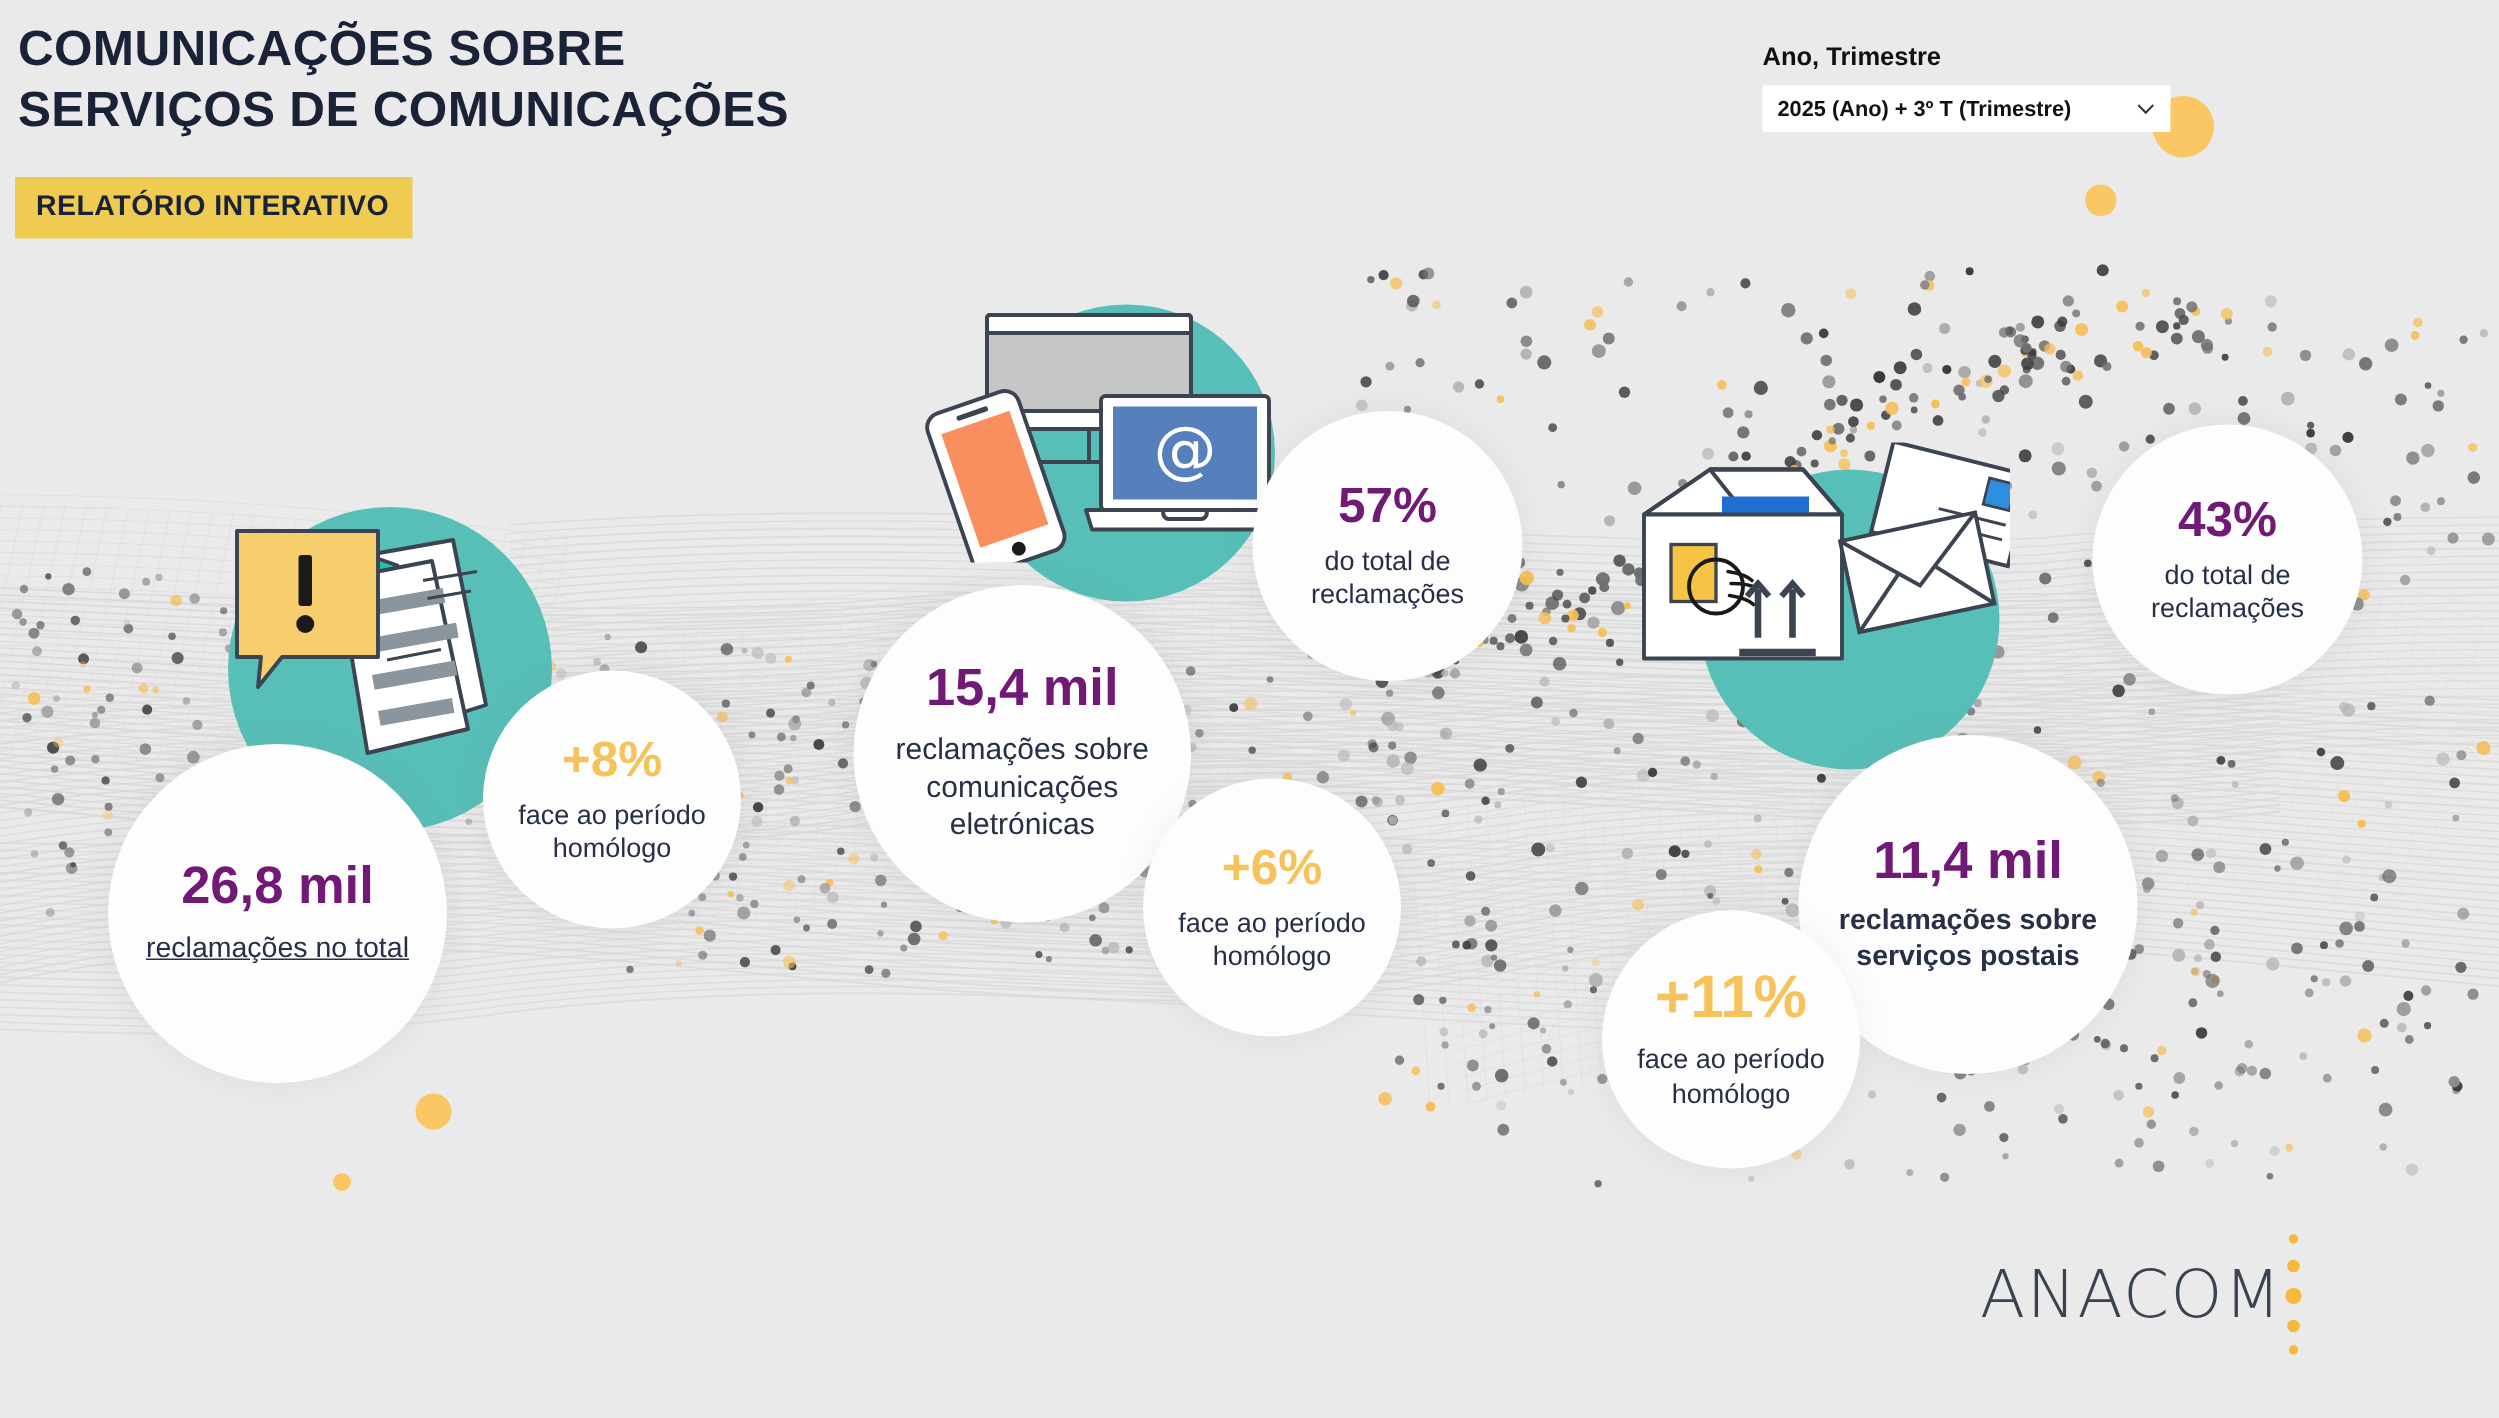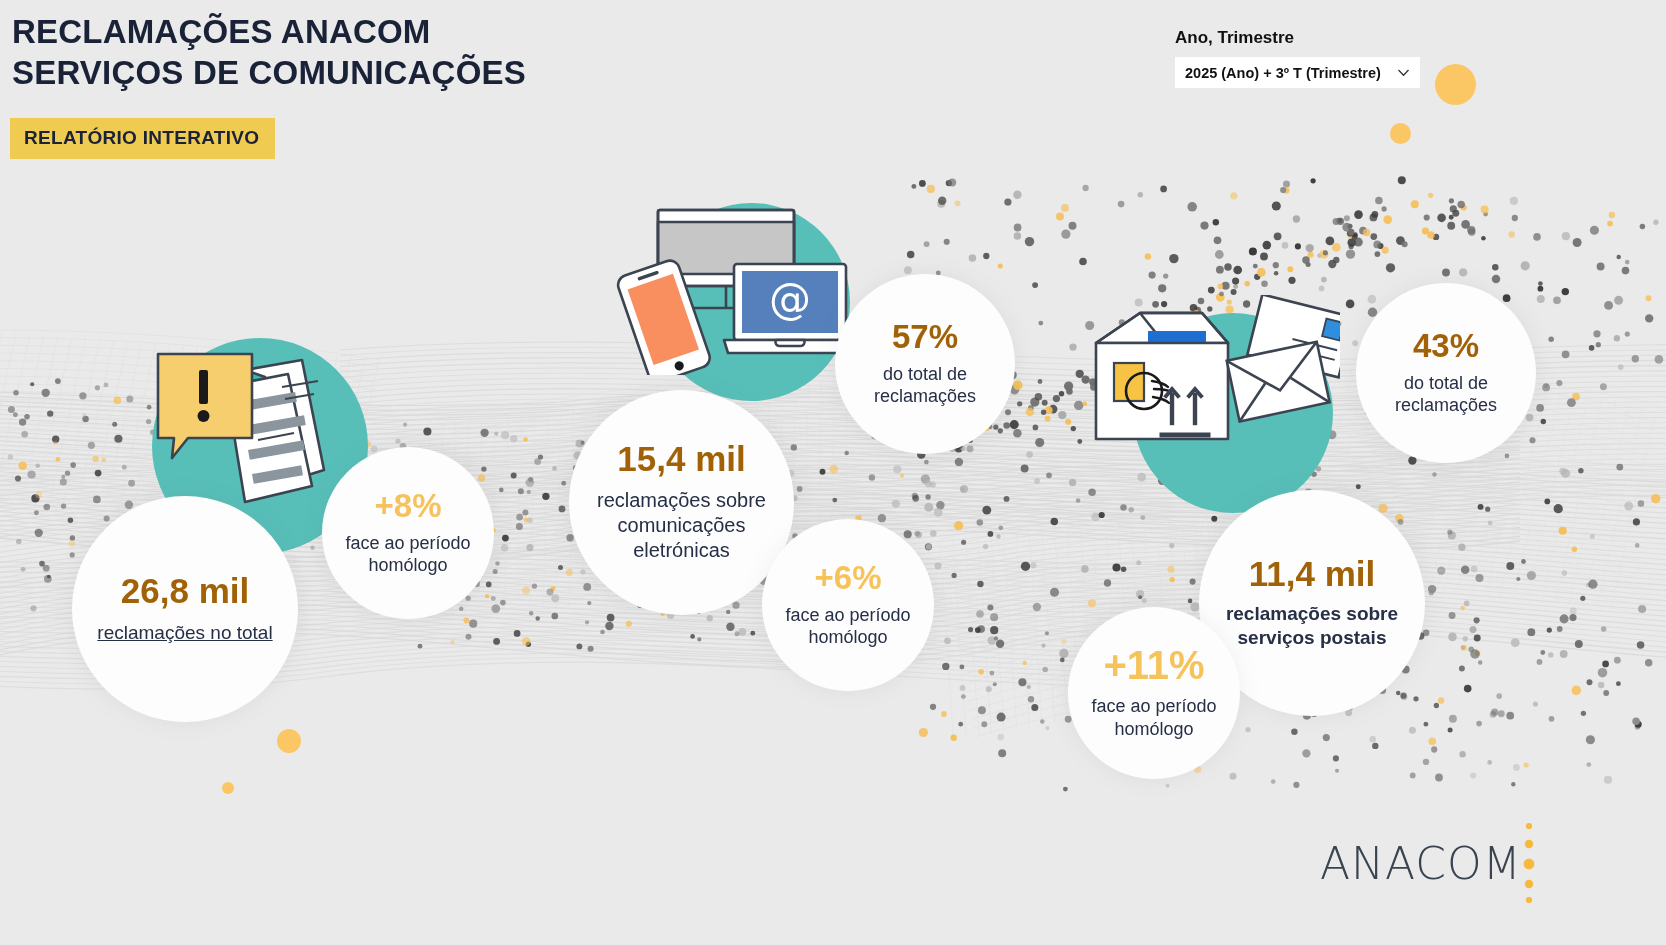--- a/index.html
+++ b/index.html
@@ -24,21 +24,21 @@
     position:absolute; left:10px; top:118px; z-index:6;
     background:#EFCB52; color:#1A2238;
     font-size:19px; font-weight:bold; letter-spacing:.3px;
     padding:9px 16px 10px 14px;
   }
 
   
   .slicer-wrap { position:absolute; left:1175px; top:28px; z-index:7; }
   .slicer-label { font-size:17px; font-weight:bold; color:#111; margin-bottom:9px; }
   .slicer-box {
-    width:245px; height:31px; background:#fff;
+    width:272px; height:31px; background:#fff;
     display:flex; align-items:center; justify-content:space-between;
     padding:0 9px 0 10px; cursor:pointer;
   }
   .slicer-value { font-size:14.5px; font-weight:bold; color:#111; white-space:nowrap; }
   .chev { width:15px; height:15px; flex:none; }
   .chev svg { display:block; }
 
   .dot-big {
     position:absolute; left:1435px; top:64px; width:41px; height:41px;
     border-radius:50%; background:#FBC765; z-index:6;
@@ -62,21 +62,21 @@
 
   
   .bubble {
     position:absolute; border-radius:50%;
     background:#FDFDFD; z-index:3;
     display:flex; flex-direction:column;
     align-items:center; justify-content:center;
     text-align:center; color:#1A2238;
     box-shadow:0 0 22px rgba(120,120,120,.10);
   }
-  .bubble .num { font-weight:bold; color:#a16207; line-height:1.02; }
+  .bubble .num { font-weight:bold; color:#701a75; line-height:1.02; }
   .bubble .cap { color:#262F45; line-height:1.26; }
   .bubble .pct { font-weight:bold; color:#F6C35B; line-height:1.02; }
 
   
   #b-total   { left:72px;  top:496px;  width:226px; height:226px; }
   #b-total .num { font-size:35px; }
   #b-total .cap { font-size:19px; margin-top:12px;text-decoration:underline; }
 
   #b-total-pct { left:322px; top:447px; width:172px; height:172px; }
   #b-total-pct .pct { font-size:33px; }
@@ -91,21 +91,21 @@
   #b-ce-share .cap { font-size:18px; margin-top:9px; }
 
   #b-ce-pct  { left:762px; top:519px; width:172px; height:172px; }
   #b-ce-pct .pct { font-size:33px; }
   #b-ce-pct .cap { font-size:18px; margin-top:9px; }
 
   #b-post    { left:1199px; top:490px; width:226px; height:226px; }
   #b-post .num { font-size:35px; }
   #b-post .cap { font-size:19px; margin-top:11px;font-weight:bold; }
 
-  #b-post-share { left:1356px; top:283px; width:180px; height:180px; }
+  #b-post-share { left:1395px; top:283px; width:180px; height:180px; }
   #b-post-share .num { font-size:33px; }
   #b-post-share .cap { font-size:18px; margin-top:9px; }
 
   #b-post-pct { left:1068px; top:607px; width:172px; height:172px; }
   #b-post-pct .pct { font-size:40px; }
   #b-post-pct .cap { font-size:18px; margin-top:9px; }
 
   
   .logo {
     position:absolute; left:1320px; top:820px; z-index:6;
@@ -1873,21 +1873,21 @@
         <circle cx="1439.0" cy="777.5" r="3.90" fill="#6E6E6E" opacity="0.7329969550557407"></circle>
         <circle cx="1306.9" cy="715.6" r="4.11" fill="#3A3A3A" opacity="0.573557559958247"></circle>
         <circle cx="1380.9" cy="582.9" r="2.28" fill="#B4B4B4" opacity="0.5327652683553894"></circle>
         <circle cx="1031.0" cy="699.2" r="3.18" fill="#4A4A4A" opacity="0.519322485611143"></circle>
         <circle cx="984.3" cy="724.2" r="2.98" fill="#4A4A4A" opacity="0.4988741876081323"></circle>
         <circle cx="1162.7" cy="638.7" r="3.31" fill="#B4B4B4" opacity="0.6891207955210663"></circle>
       </g>
   </svg>
 
   <div class="title">
-    <div>RECLAMAÇÕES ANACOM</div>
+    <div>COMUNICAÇÕES SOBRE</div>
     <div>SERVIÇOS DE COMUNICAÇÕES</div>
   </div>
   <div class="badge">RELATÓRIO INTERATIVO</div>
 
   <div class="slicer-wrap">
     <div class="slicer-label">Ano, Trimestre</div>
     <div class="slicer-box">
       <span class="slicer-value">2025 (Ano) + 3º T (Trimestre)</span>
       <span class="chev">
         <svg width="15" height="15" viewBox="0 0 15 15">

